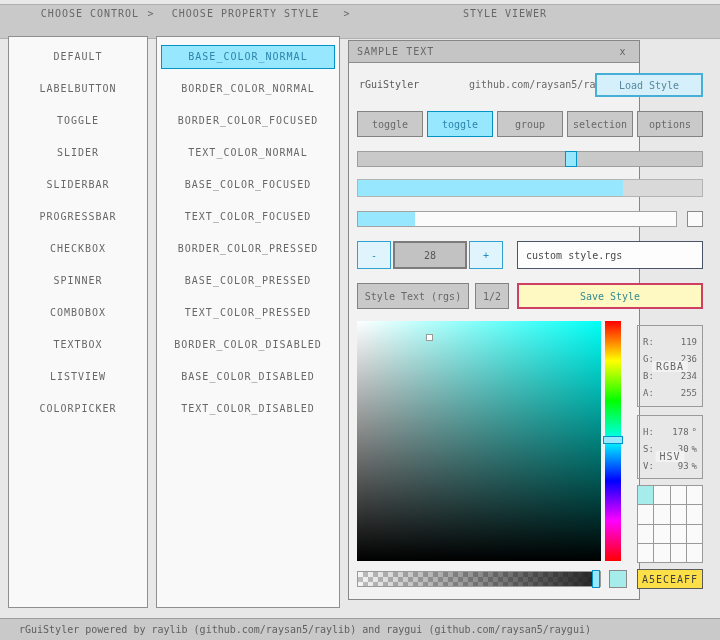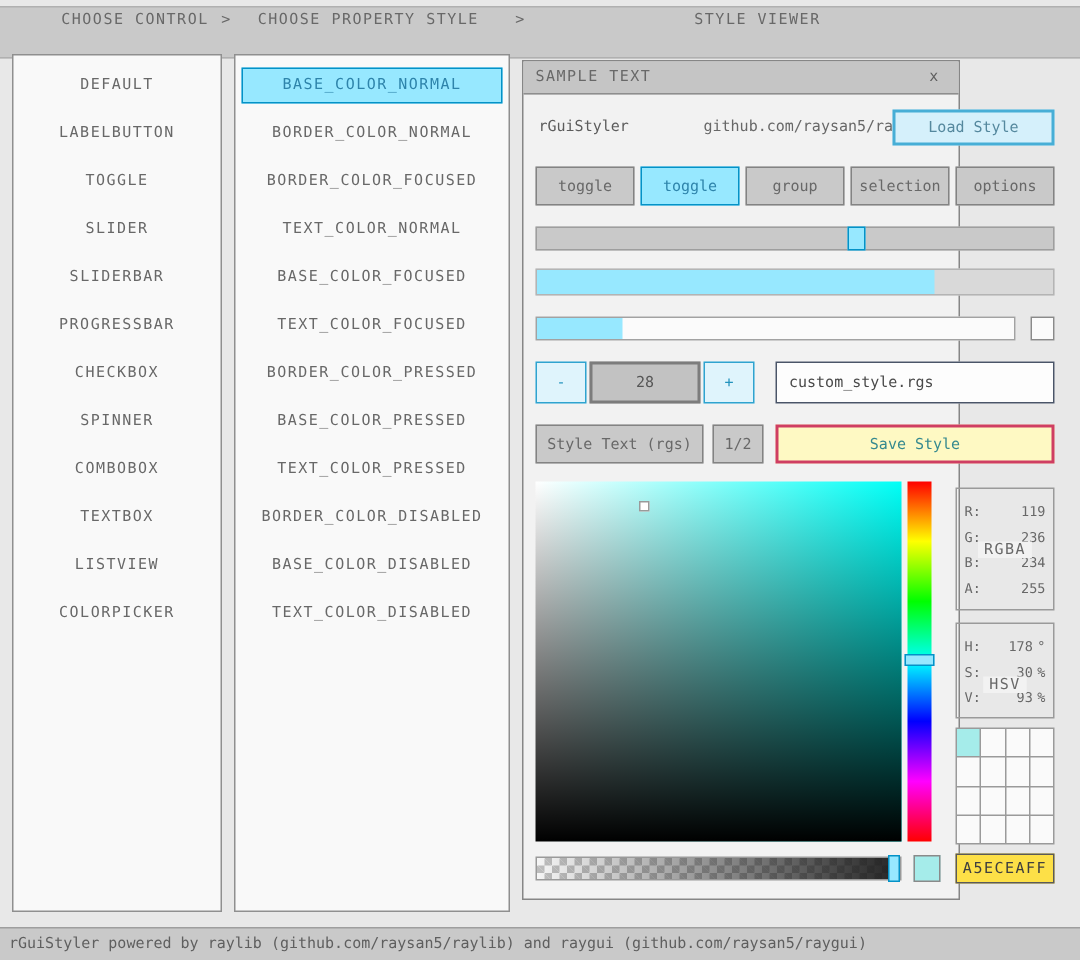--- a/index.html
+++ b/index.html
@@ -110,21 +110,21 @@
   .alpha-handle { position: absolute; right: 0; top: -2px; width: 8px; height: 18px;
                   background: #97e8ff; border: 1px solid #0492c7; }
 
   .current-color { left: 260px; top: 529px; width: 18px; height: 18px; background: #a5ecea; border: 1px solid #8a8a8a; }
   .hex-box { left: 288px; top: 528px; width: 66px; height: 20px; background: #fde047; border: 1px solid #5a5a5a;
              display: flex; align-items: center; justify-content: center; color: #3f3f3f; letter-spacing: 1px; }
 
   
   .statusbar { position: absolute; left: 0; top: 618px; width: 720px; height: 22px;
                background: #c9c9c9; border-top: 1px solid #9e9e9e; display: flex; align-items: center;
-               padding-left: 6px; font-size: 10px; color: #5f5f5f; }
+               padding-left: 19px; font-size: 10px; color: #5f5f5f; }
 </style>
 </head>
 <body>
 
 <div class="app">
 
   <div class="topbar">
     <span class="tb tb-1">CHOOSE CONTROL</span>
     <span class="tb tb-sep1">&gt;</span>
     <span class="tb tb-2">CHOOSE PROPERTY STYLE</span>

